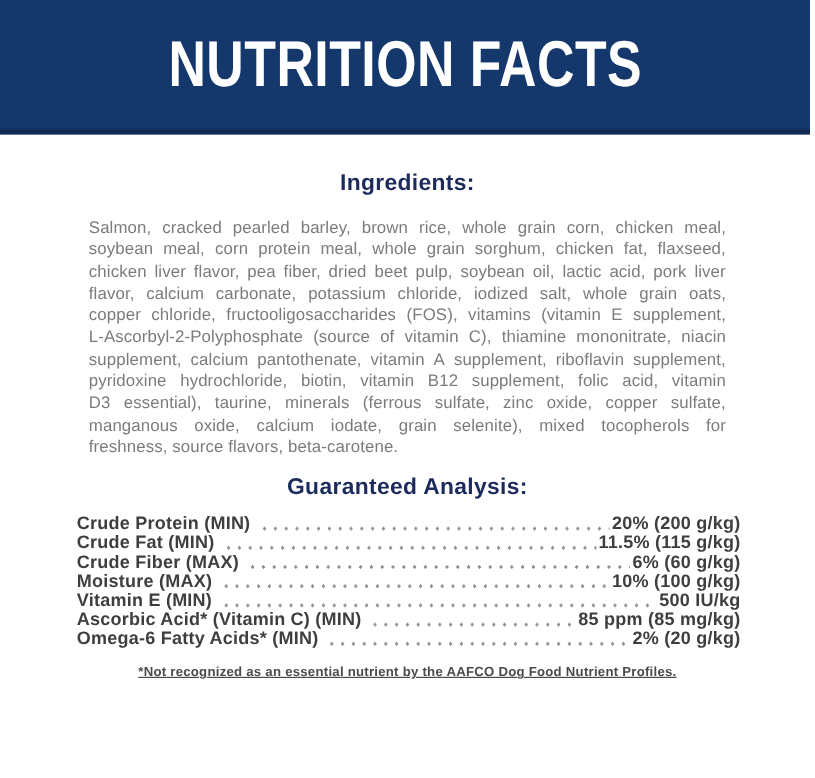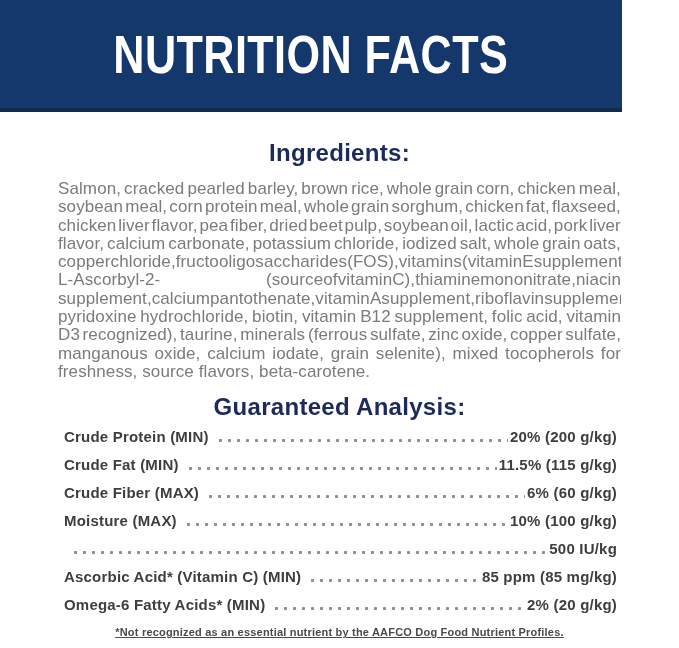--- a/index.html
+++ b/index.html
@@ -8,21 +8,21 @@
     width: 679px;
     height: 648px;
     overflow: hidden;
     background: #ffffff;
     font-family: "Liberation Sans", sans-serif;
   }
 
   
   .banner {
     box-sizing: border-box;
-    width: 622px;
+    width: 675px;
     height: 112px;
     background: var(--header-bg, #14386B);
     border-bottom: 4px solid var(--header-border, #102A50);
     display: flex;
     align-items: center;
     justify-content: center;
   }
   .banner h1 {
     margin: 0;
     color: #ffffff;
@@ -31,50 +31,50 @@
     letter-spacing: 0.5px;
     transform: scaleX(0.8);
     transform-origin: center;
     white-space: nowrap;
   }
 
   
   h2 {
     text-align: center;
     color: var(--heading, #1C2A5C);
-    font-size: 24px;
+    font-size: 19px;
     line-height: 30px;
     font-weight: 700;
     letter-spacing: 0.3px;
   }
   h2.ingredients-heading { margin: 26px 0 12px 0; }
   h2.analysis-heading   { margin: 11px 0 7px 0; }
 
   
   .ingredients-body {
-    margin: 0 58px;
+    margin: 0 74px;
     color: var(--body-text, #7B7B7B);
-    font-size: 17px;
+    font-size: 14px;
     letter-spacing: 0.1px;
   }
   .ing-line {
     display: flex;
     justify-content: space-between;
     line-height: 18.3px;
     height: 18.3px;
     overflow: hidden;
   }
   .ing-line.last { display: block; }
 
   
   .analysis-rows {
     margin: 0 62px 0 64px;
     display: flex;
     flex-direction: column;
-    row-gap: 12px;
+    row-gap: 0;
   }
   .arow {
     display: flex;
     align-items: flex-end;
     color: var(--analysis-text, #3E3E3E);
     font-size: 15px;
     line-height: 16px;
     font-weight: 700;
     letter-spacing: 0.2px;
   }
@@ -203,21 +203,21 @@
         <span>biotin,</span>
         <span>vitamin</span>
         <span>B12</span>
         <span>supplement,</span>
         <span>folic</span>
         <span>acid,</span>
         <span>vitamin</span>
       </div>
       <div class="ing-line">
         <span>D3</span>
-        <span>recognized),</span>
+        <span>essential),</span>
         <span>taurine,</span>
         <span>minerals</span>
         <span>(ferrous</span>
         <span>sulfate,</span>
         <span>zinc</span>
         <span>oxide,</span>
         <span>copper</span>
         <span>sulfate,</span>
       </div>
       <div class="ing-line">
@@ -251,20 +251,21 @@
         <span class="label">Crude Fiber (MAX)</span>
         <span class="dots"></span>
         <span class="value">6% (60 g/kg)</span>
       </div>
       <div class="arow">
         <span class="label">Moisture (MAX)</span>
         <span class="dots"></span>
         <span class="value">10% (100 g/kg)</span>
       </div>
       <div class="arow">
+        <span class="label">Vitamin E (MIN)</span>
         <span class="dots"></span>
         <span class="value">500 IU/kg</span>
       </div>
       <div class="arow">
         <span class="label">Ascorbic Acid* (Vitamin C) (MIN)</span>
         <span class="dots"></span>
         <span class="value">85 ppm (85 mg/kg)</span>
       </div>
       <div class="arow">
         <span class="label">Omega-6 Fatty Acids* (MIN)</span>

